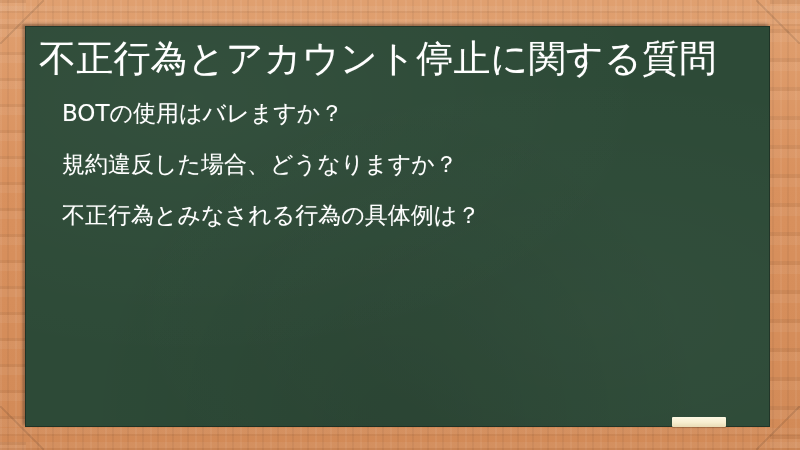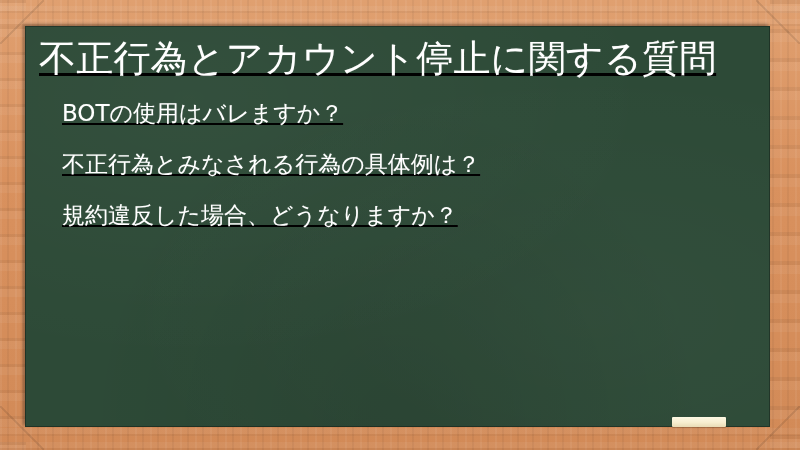--- a/index.html
+++ b/index.html
@@ -111,21 +111,20 @@
       radial-gradient(ellipse at 22% 18%, rgba(255,255,255,0.030), rgba(255,255,255,0) 58%),
       radial-gradient(ellipse at 76% 72%, rgba(255,255,255,0.022), rgba(255,255,255,0) 62%),
       radial-gradient(ellipse at 50% 100%, rgba(0,0,0,0.10), rgba(0,0,0,0) 60%);
     pointer-events: none;
   }
 
   #board-content {
     position: relative;
     z-index: 2;
     padding: 8px 22px 0 8px;
-    text-decoration: underline;
   }
 
   #board-title {
     color: #ffffff;
     font-size: 37px;
     line-height: 1.36;
     font-weight: 400;
     letter-spacing: 0.2px;
     margin: 0;
     padding: 0 8px 0 6px;
@@ -178,22 +177,22 @@
   <div id="frame-mitre-bl"></div>
   <div id="frame-mitre-br"></div>
 
   <div id="chalkboard">
     <div id="board-content">
 
       <h1 id="board-title">不正行為とアカウント停止に関する質問</h1>
 
       <ul id="question-list">
         <li>BOTの使用はバレますか？</li>
+        <li>規約違反した場合、どうなりますか？</li>
         <li>不正行為とみなされる行為の具体例は？</li>
-        <li>規約違反した場合、どうなりますか？</li>
       </ul>
 
     </div>
   </div>
 
   <div id="chalk-stick"></div>
 
 </div>
 
 </body></html>

